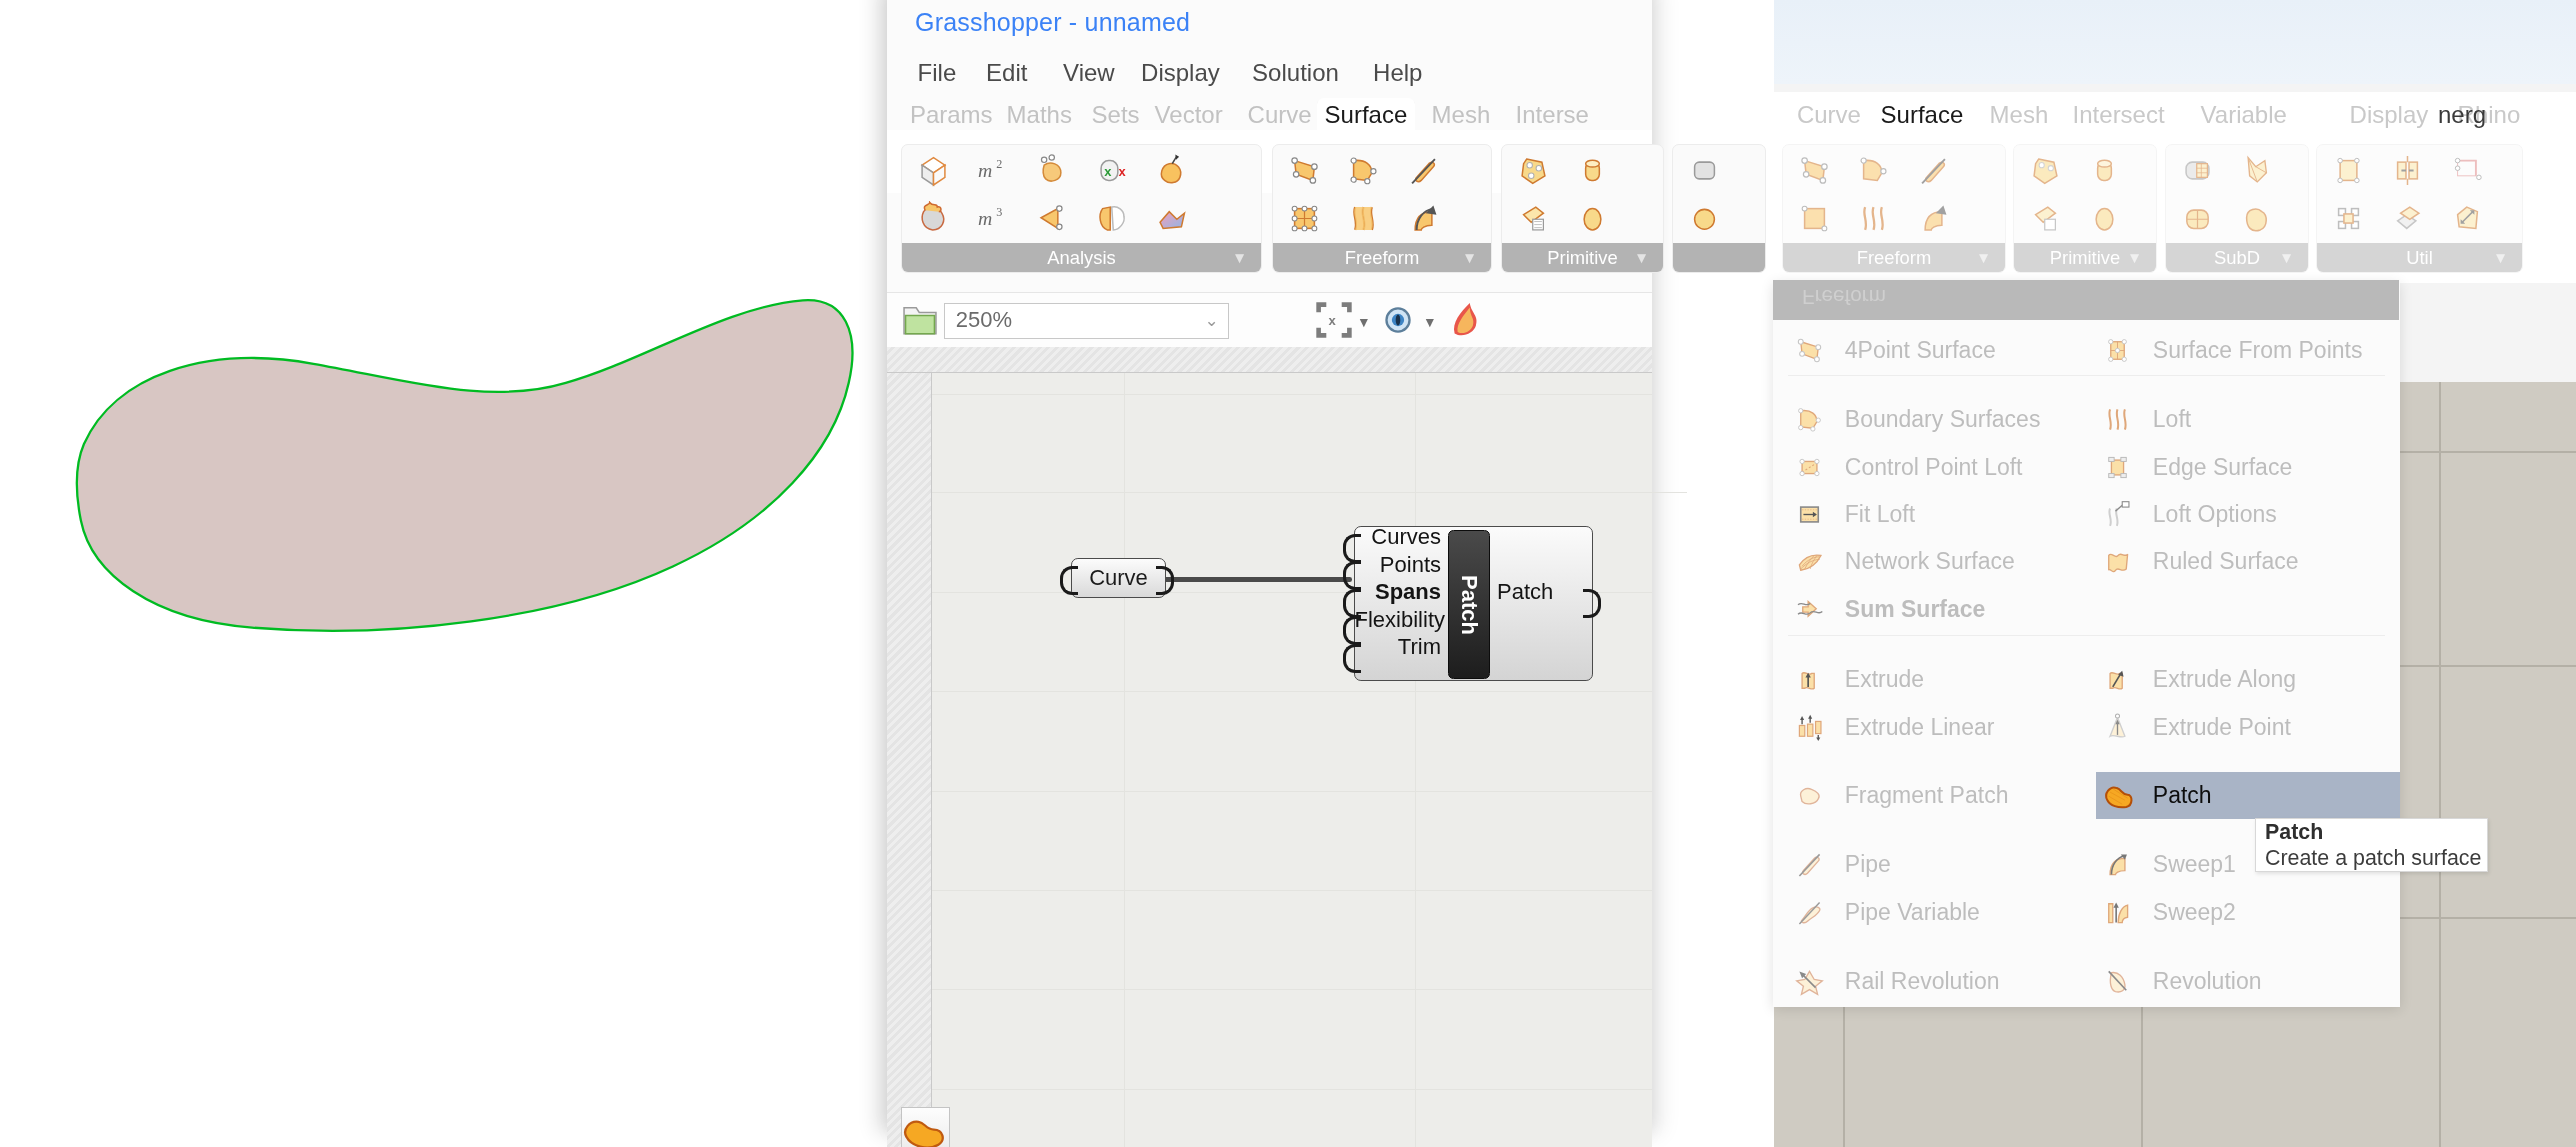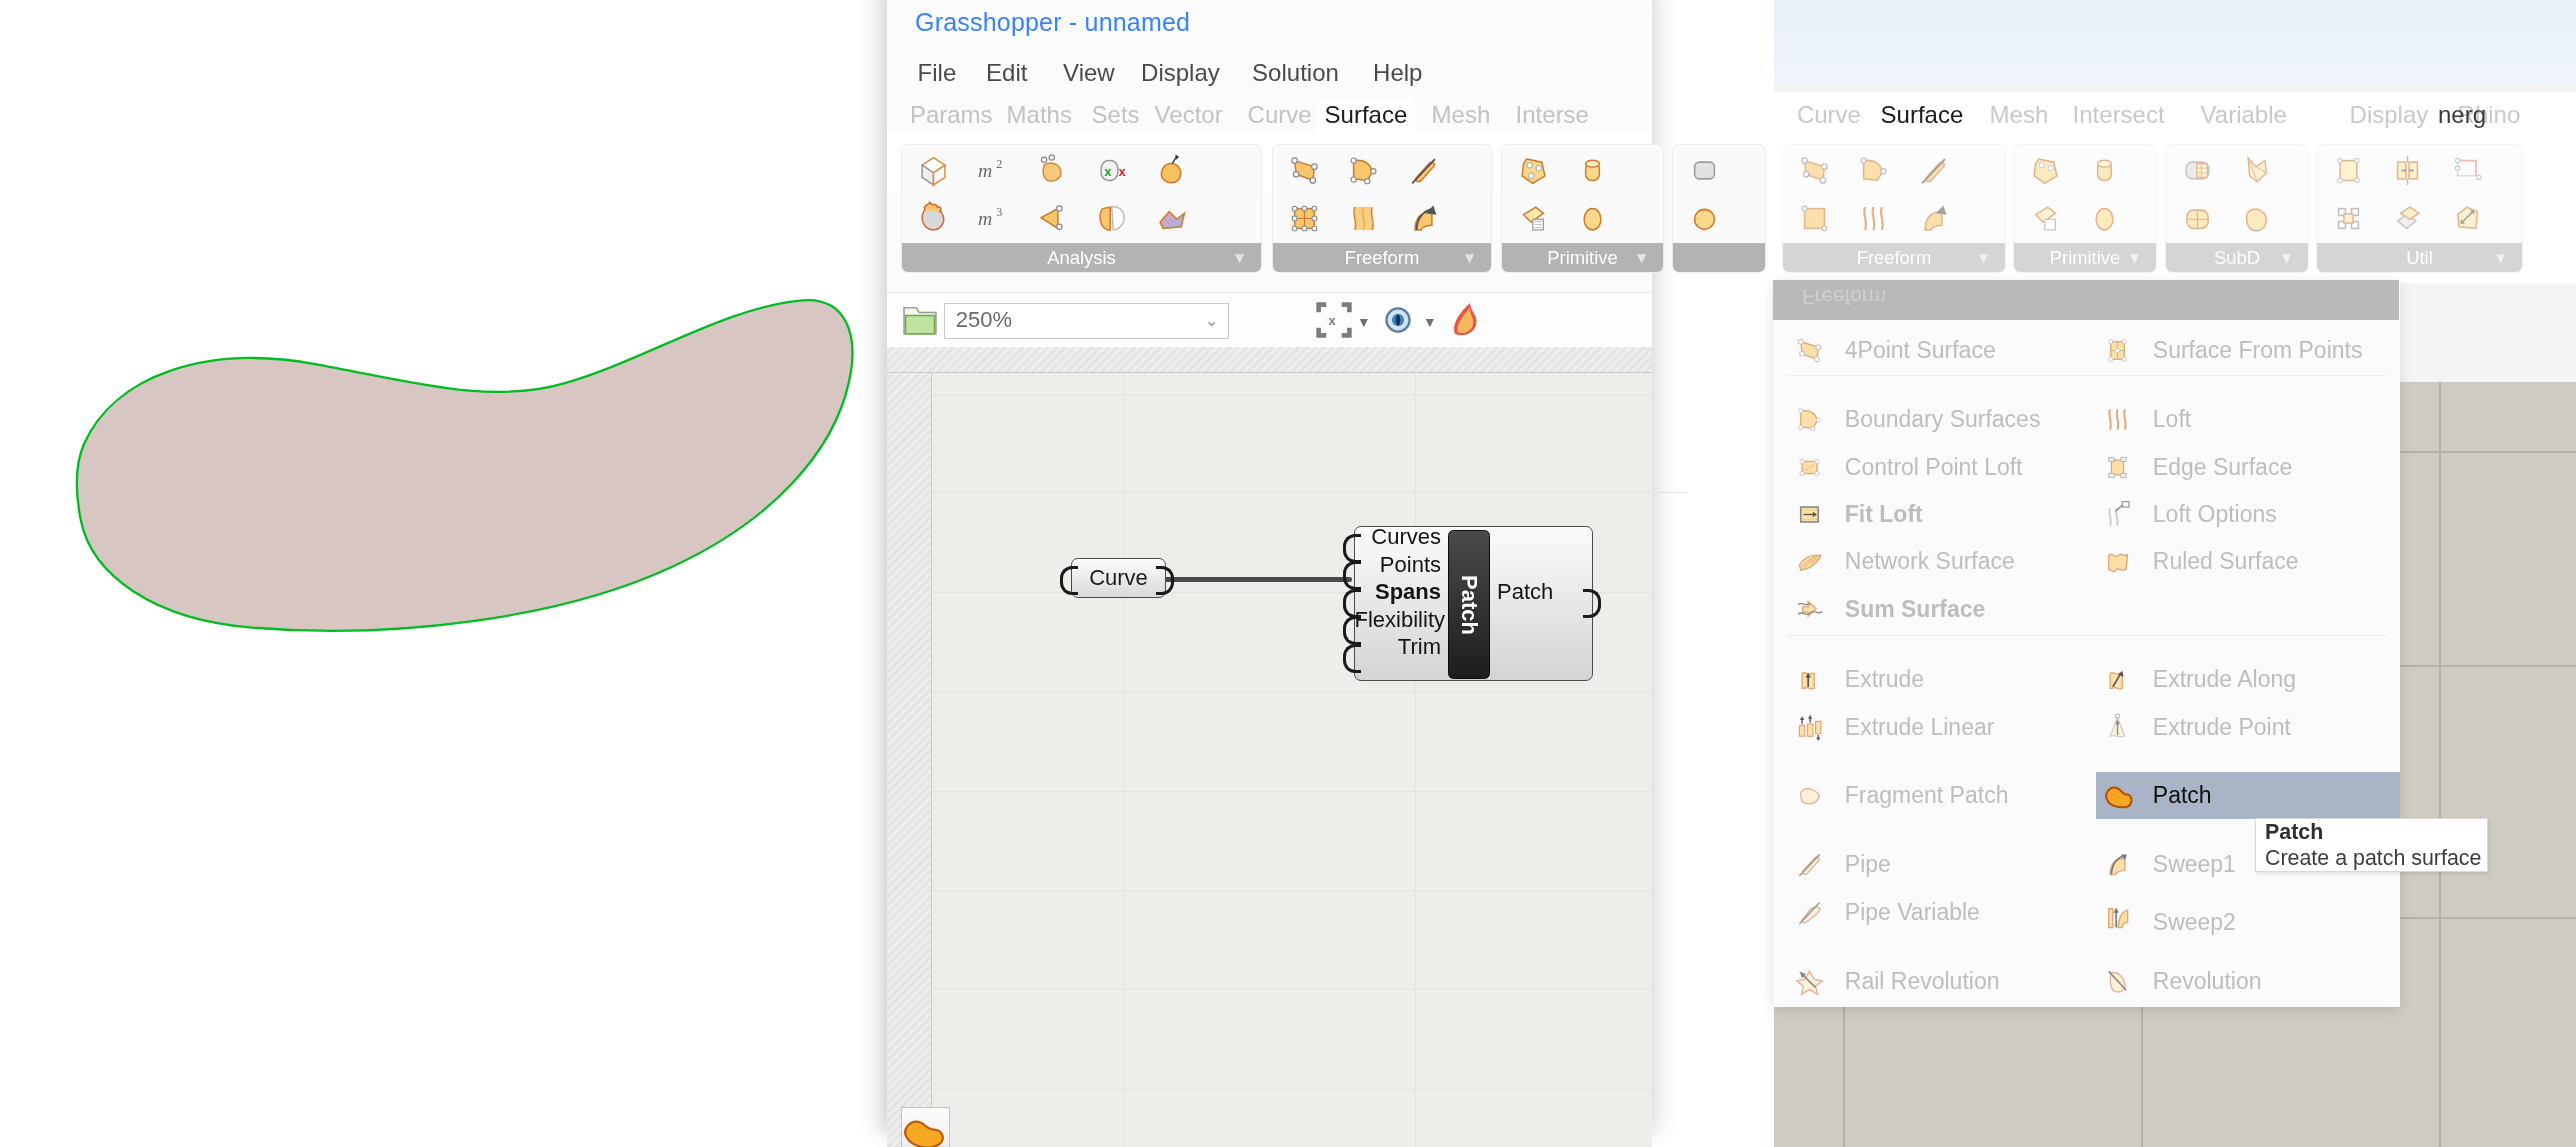--- a/index.html
+++ b/index.html
@@ -794,21 +794,21 @@
         <rect x="14" y="12" width="18" height="22" fill="#fbe0a8" stroke="#dfa77a" stroke-width="2"></rect>
         <rect x="10" y="8" width="8" height="6" fill="#eee" stroke="#b8b8b8" stroke-width="1.4"></rect>
         <rect x="28" y="8" width="8" height="6" fill="#eee" stroke="#b8b8b8" stroke-width="1.4"></rect>
         <rect x="10" y="32" width="8" height="6" fill="#eee" stroke="#b8b8b8" stroke-width="1.4"></rect>
         <rect x="28" y="32" width="8" height="6" fill="#eee" stroke="#b8b8b8" stroke-width="1.4"></rect>
       </svg>
     </span>
   <span>Edge Surface</span>
 </div>
 
-<div class="dd-item" style="left:1788px;top:491px;width:298px;font-weight:bold;">
+<div class="dd-item" style="left:1788px;top:491px;width:298px;">
   <span class="dd-ico">
       <svg width="31" height="31" viewBox="0 0 46 46">
         <rect x="10" y="12" width="26" height="22" fill="#fbe0a8" stroke="#8a8a8a" stroke-width="2.4"></rect>
         <path d="M14 23 H32" stroke="#555" stroke-width="2"></path>
         <path d="M28 19 L34 23 L28 27Z" fill="#555"></path>
         <path d="M12 16 H34 M12 30 H34" stroke="#dfa77a" stroke-width="1" stroke-dasharray="2 2"></path>
       </svg>
     </span>
   <span>Fit Loft</span>
 </div>
@@ -942,21 +942,21 @@
 
 <div class="dd-item" style="left:1788px;top:889px;width:298px;">
   <span class="dd-ico">
       <svg width="31" height="31" viewBox="0 0 46 46">
         <path d="M12 34 C18 28 20 20 28 16 C34 13 40 16 38 20 C34 28 26 30 20 36 C16 40 8 38 12 34Z" fill="#fdf1d8" stroke="#e0b49a" stroke-width="2"></path>
         <path d="M8 40 L38 8" stroke="#9a9a9a" stroke-width="2.2"></path>
       </svg>
     </span>
   <span>Pipe Variable</span>
 </div>
-<div class="dd-item" style="left:2096px;top:889px;width:298px;align-items:flex-end;">
+<div class="dd-item" style="left:2096px;top:889px;width:298px;">
   <span class="dd-ico">
       <svg width="31" height="31" viewBox="0 0 46 46">
         <path d="M10 10 L16 10 L16 38 L10 38 Z" fill="#fbe0a8" stroke="#dfa77a" stroke-width="2"></path>
         <path d="M24 38 C24 24 30 14 38 12 L38 30 C32 31 30 35 30 38 Z" fill="#fbe0a8" stroke="#dfa77a" stroke-width="2"></path>
         <path d="M21 38 V12" stroke="#777" stroke-width="2.4"></path>
         <path d="M17 16 L21 8 L25 16Z" fill="#777"></path>
       </svg>
     </span>
   <span>Sweep2</span>
 </div>

